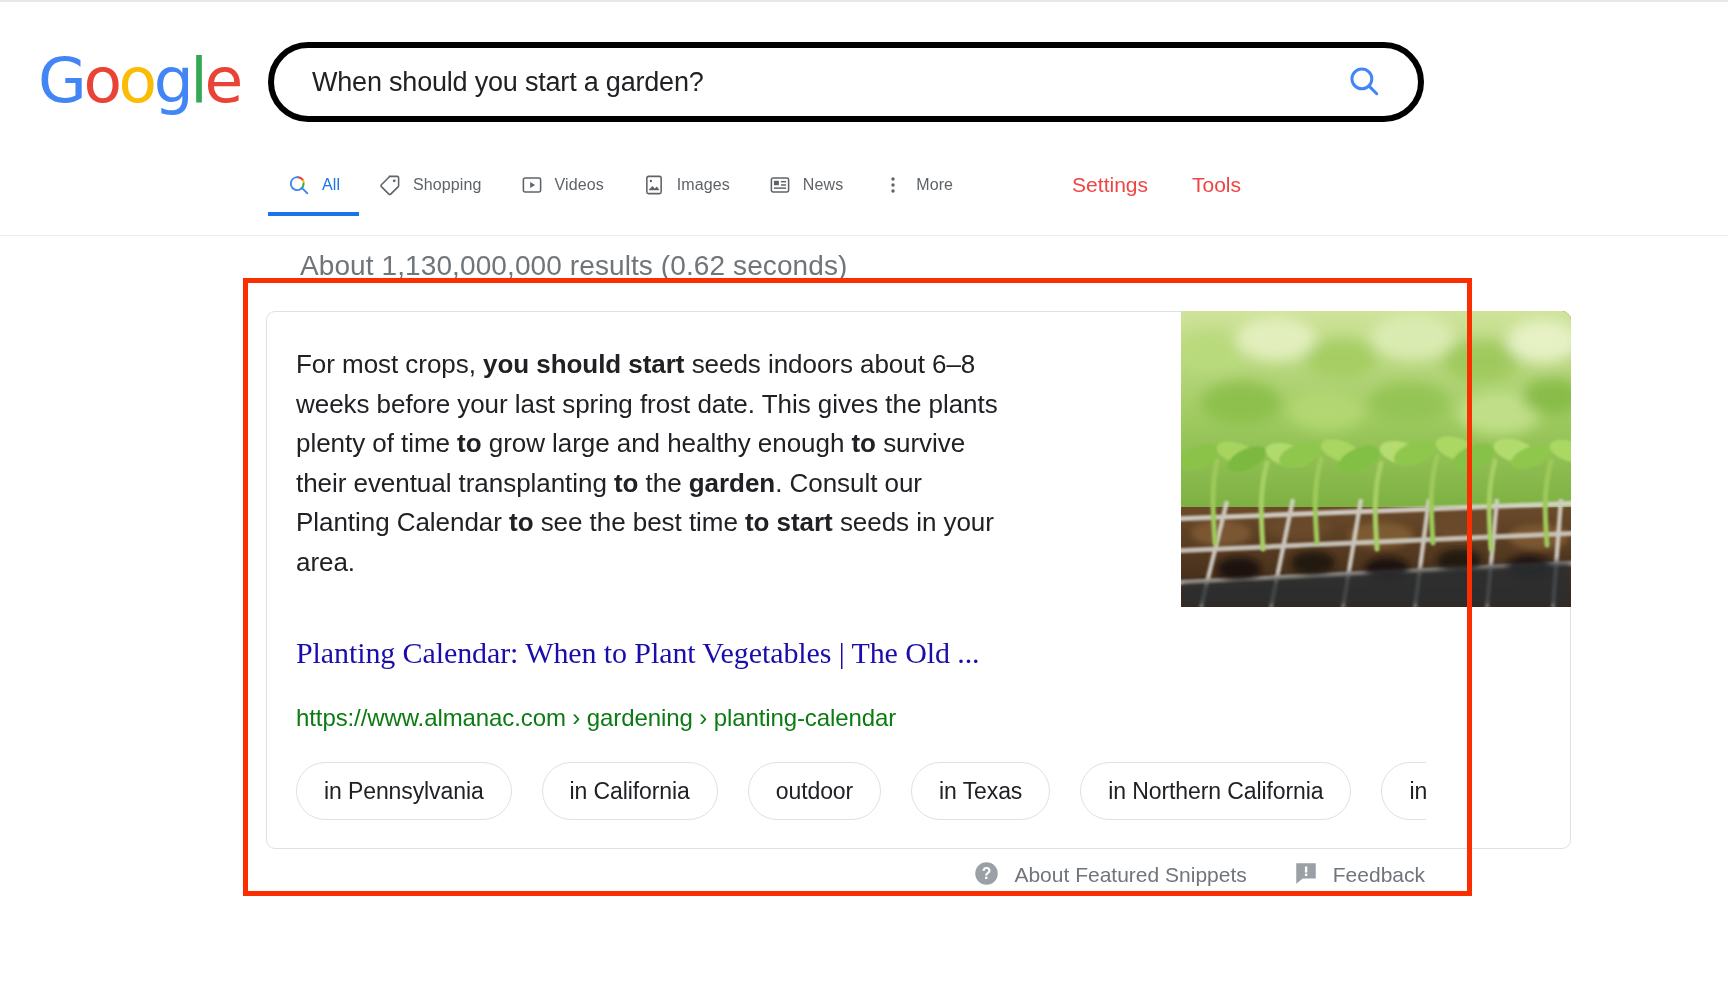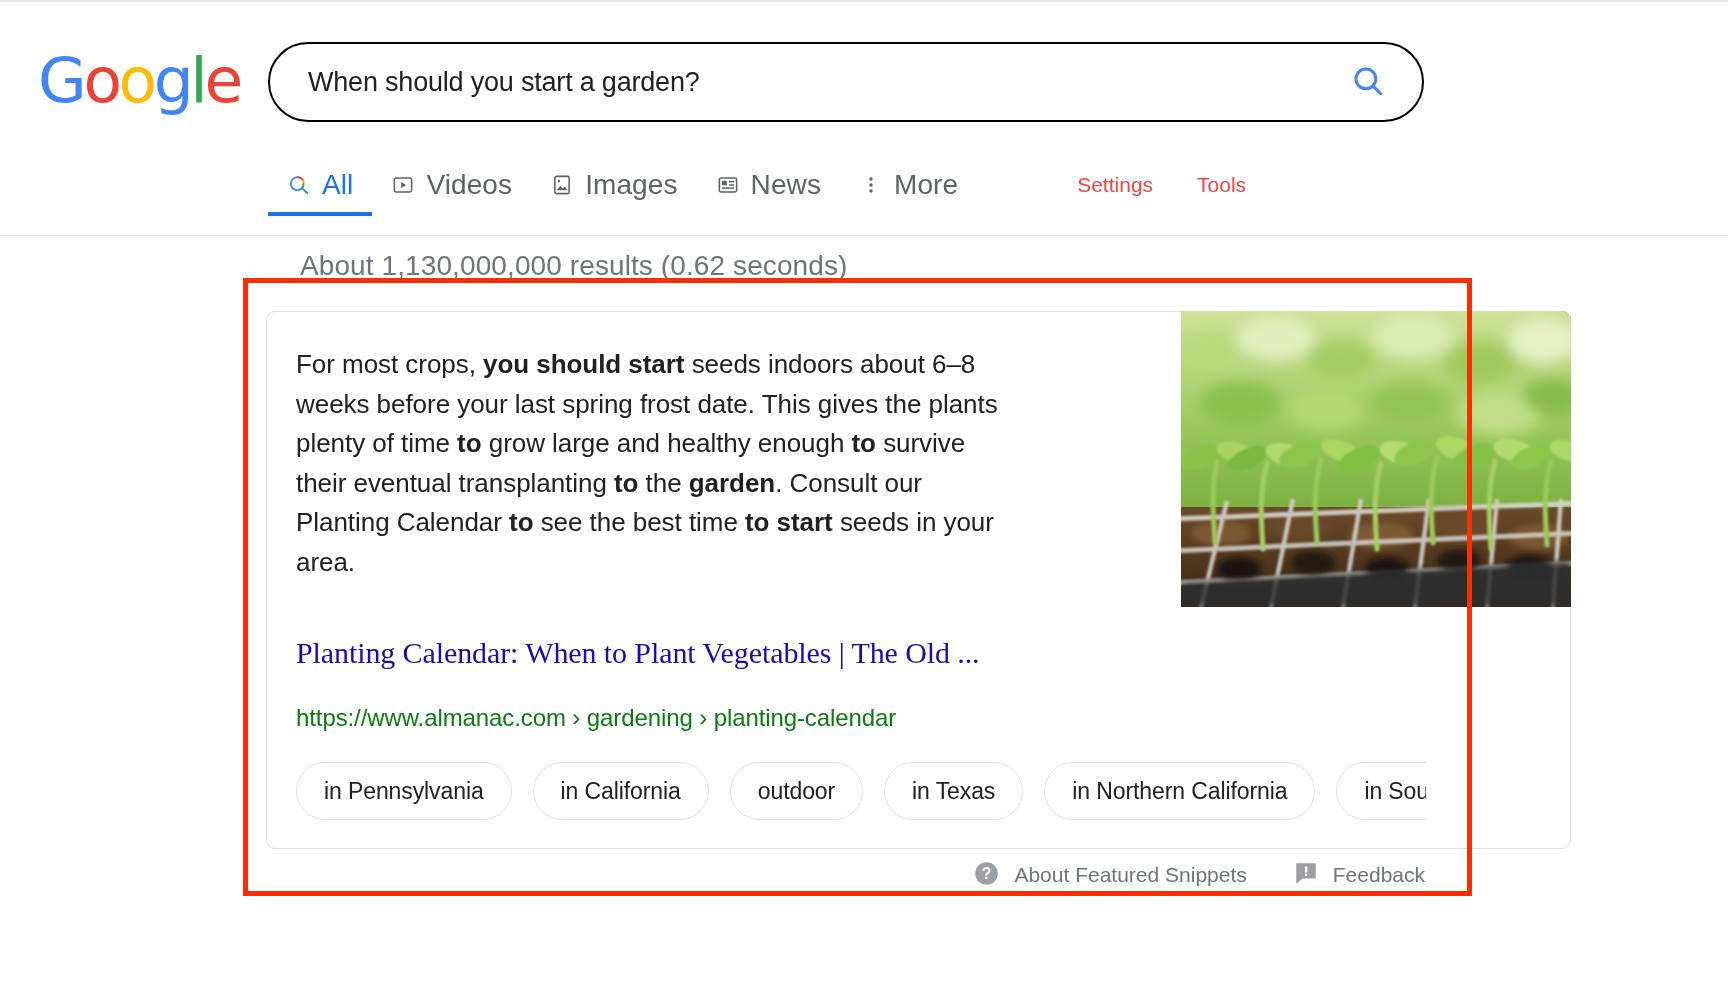--- a/index.html
+++ b/index.html
@@ -48,21 +48,21 @@
   .l-b { color: #4285F4; }
   .l-r { color: #EA4335; }
   .l-y { color: #FBBC05; }
   .l-g { color: #34A853; }
 
   
   .searchbox {
     position: absolute;
     left: 268px; top: 40px;
     width: 1156px; height: 80px;
-    border: 2px solid #000000;
+    border: 6px solid #000000;
     border-radius: 40px;
     background: #fff;
     display: flex;
     align-items: center;
   }
   .search-input {
     border: none;
     outline: none;
     background: transparent;
     margin-left: 36px;
@@ -101,21 +101,21 @@
     position: relative;
     white-space: nowrap;
   }
   .tab .ico {
     display: flex; align-items: center; justify-content: center;
     width: 24px; height: 24px;
     margin-right: 11px;
     flex: none;
   }
   .tab .lbl {
-    font-size: 28px;
+    font-size: 16px;
     color: #5f6368;
     letter-spacing: 0.1px;
   }
   .tab.active .lbl { color: #1a73e8; }
   .tab.active::after {
     content: "";
     position: absolute;
     left: 0; bottom: 0;
     width: 100%; height: 4px;
     background: #1a73e8;
@@ -198,21 +198,21 @@
     white-space: nowrap;
   }
 
   
   .chips {
     position: absolute;
     left: 29px; top: 448px;
     width: 1130px; height: 62px;
     display: flex;
     align-items: center;
-    gap: 21px;
+    gap: 30px;
     overflow: hidden;
   }
   .chip {
     flex: none;
     height: 58px;
     padding: 0 27px;
     border: 1px solid #dfe1e5;
     border-radius: 29px;
     display: flex;
     align-items: center;
@@ -283,20 +283,29 @@
             <path d="M10.5 3.5a7 7 0 0 1 6.06 3.5" stroke="#EA4335" stroke-width="2" stroke-linecap="round"></path>
             <path d="M16.56 7a7 7 0 0 1 .44 3.5" stroke="#FBBC05" stroke-width="2" stroke-linecap="round"></path>
             <path d="M17 10.5a7 7 0 0 1-3.2 5.87" stroke="#34A853" stroke-width="2" stroke-linecap="round"></path>
             <path d="M13.8 16.37A7 7 0 1 1 10.5 3.5" stroke="#4285F4" stroke-width="2" stroke-linecap="round"></path>
             <line x1="15.4" y1="15.4" x2="21" y2="21" stroke="#4285F4" stroke-width="2" stroke-linecap="round"></line>
           </svg>
         </span>
         <span class="lbl">All</span>
       </div>
 
+      <div class="tab">
+        <span class="ico">
+          <svg width="22" height="22" viewBox="0 0 24 24" fill="none">
+            <path d="M11.2 2.6H20a1.4 1.4 0 0 1 1.4 1.4v8.8a1.4 1.4 0 0 1-.41.99l-8.2 8.2a1.4 1.4 0 0 1-1.98 0L2.6 13.78a1.4 1.4 0 0 1 0-1.98l8.2-8.2a1.4 1.4 0 0 1 .4-.28z" stroke="#5f6368" stroke-width="1.7" stroke-linejoin="round" transform="rotate(0 12 12)"></path>
+            <circle cx="16.6" cy="7.4" r="1.5" fill="#5f6368"></circle>
+          </svg>
+        </span>
+        <span class="lbl">Shopping</span>
+      </div>
 
       <div class="tab">
         <span class="ico">
           <svg width="22" height="22" viewBox="0 0 24 24" fill="none">
             <rect x="2.6" y="4.4" width="18.8" height="15.2" rx="1.8" stroke="#5f6368" stroke-width="1.7"></rect>
             <path d="M10 8.6l5.4 3.4-5.4 3.4z" fill="#5f6368"></path>
           </svg>
         </span>
         <span class="lbl">Videos</span>
       </div>

